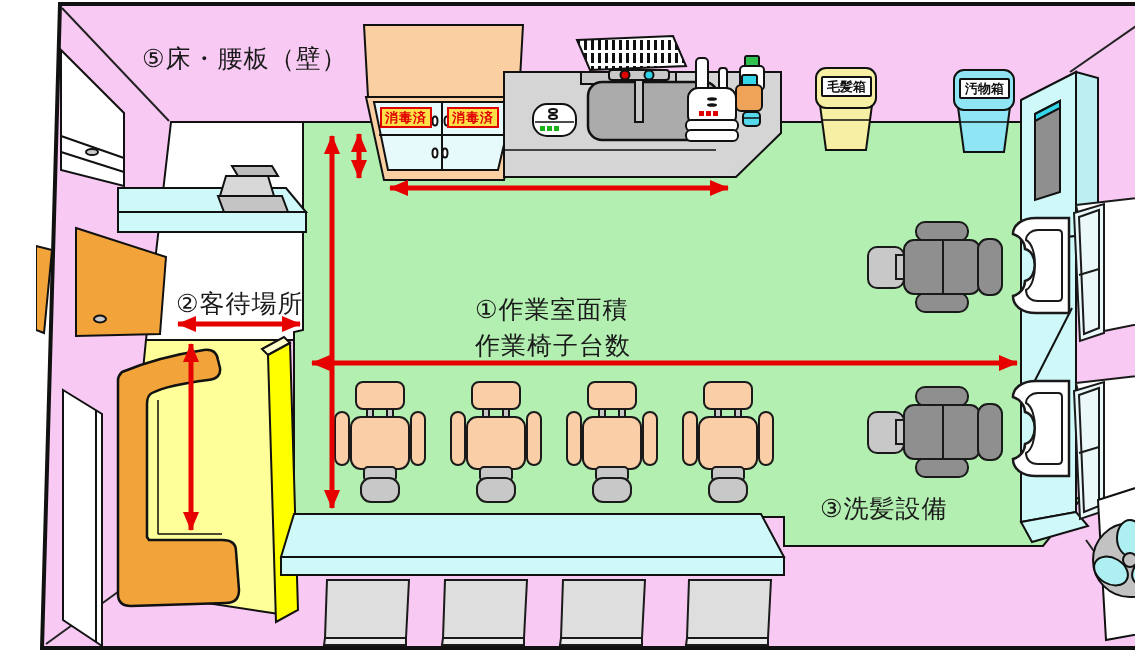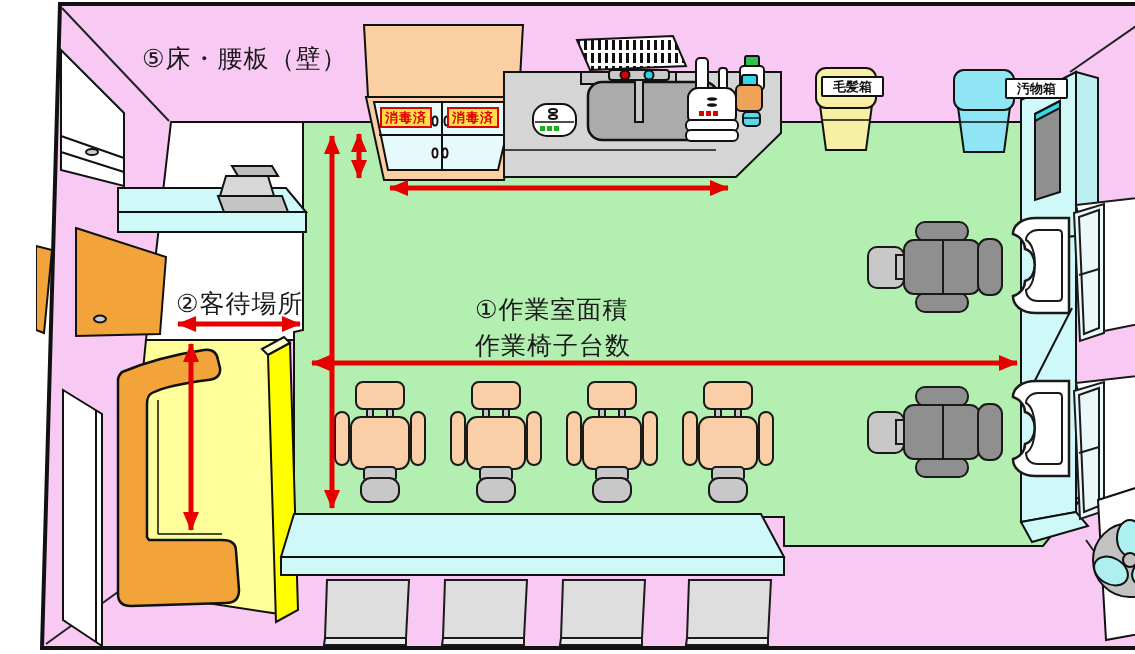--- a/index.html
+++ b/index.html
@@ -4,21 +4,21 @@
 <style>
   html,body{margin:0;padding:0;background:#fff;}
   .stage{position:relative;width:1135px;height:654px;background:#fff;overflow:hidden;
          font-family:"DejaVu Sans",sans-serif;margin-left:36px;}
   .stage svg{position:absolute;left:0;top:0;}
   .lbl{position:absolute;color:#1a1a1a;font-size:25px;white-space:nowrap;letter-spacing:1px;}
   .lbl .line{display:block;line-height:36px;}
   .stamp{position:absolute;background:#fde047;border:2px solid #e00000;color:#e00000;
          font-size:13px;font-weight:bold;padding:1px 3px;letter-spacing:1px;line-height:15px;white-space:nowrap;}
   .tag{position:absolute;background:#fff;border:2px solid #111;color:#111;
-       font-size:13px;font-weight:bold;padding:1px 10px;line-height:15px;white-space:nowrap;border-radius:2px;}
+       font-size:13px;font-weight:bold;padding:1px 4px;line-height:15px;white-space:nowrap;border-radius:2px;}
 </style>
 </head>
 <body>
 
 <div class="stage">
 <svg width="1135" height="654" viewBox="0 0 1135 654">
   <defs>
     <marker id="ah" markerWidth="22" markerHeight="20" refX="19" refY="9" orient="auto-start-reverse" markerUnits="userSpaceOnUse">
       <path d="M1,1 L20,9 L1,17 Z" fill="#E60000"></path>
     </marker>
@@ -239,18 +239,19 @@
     <line x1="276" y1="363" x2="981" y2="363"></line>
   </g>
 </svg>
 
 <div class="lbl" style="left:106px;top:42px;">⑤床・腰板（壁）</div>
 <div class="lbl" style="left:140px;top:287px;">②客待場所</div>
 <div class="lbl" style="left:439px;top:292px;">
   <span class="line">①作業室面積</span>
   <span class="line">作業椅子台数</span>
 </div>
+<div class="lbl" style="left:784px;top:492px;">③洗髪設備</div>
 
 <div class="stamp" style="left:344px;top:107px;">消毒済</div>
 <div class="stamp" style="left:411px;top:107px;">消毒済</div>
 <div class="tag" style="left:785px;top:76px;">毛髪箱</div>
-<div class="tag" style="left:969px;top:78px;">汚物箱</div>
+<div class="tag" style="left:923px;top:78px;">汚物箱</div>
 </div>
 
 </body></html>

